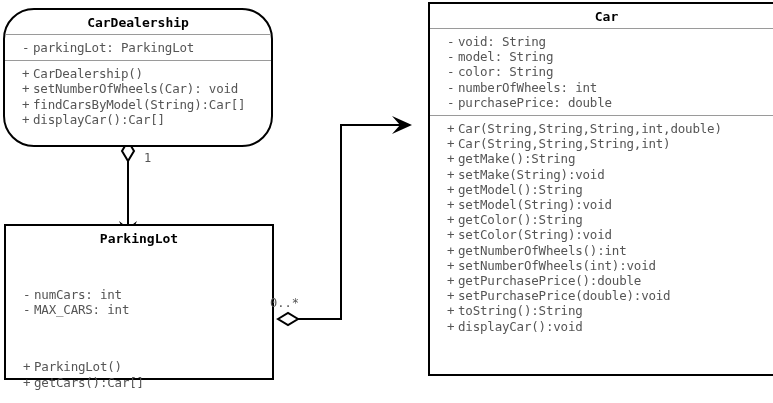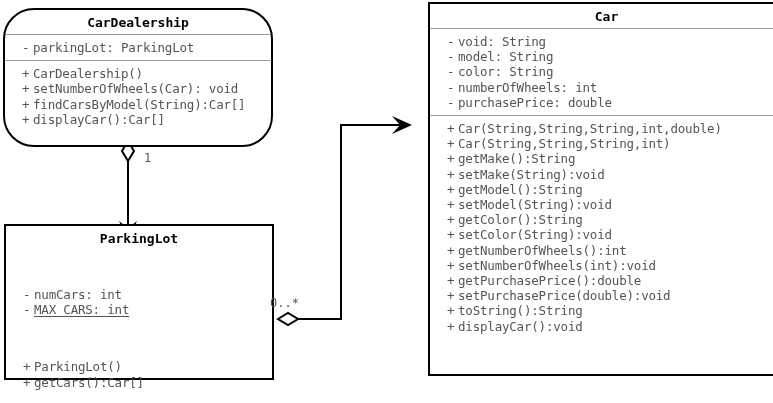--- a/index.html
+++ b/index.html
@@ -47,21 +47,20 @@
     white-space: pre;
     padding-left: 17px;
     letter-spacing: -0.2px;
   }
   .uml-row .vis {
     display: inline-block;
     width: 11px;
     color: #555555;
   }
   .uml-row.static .mem {
-    text-decoration: underline;
     text-underline-offset: 2px;
   }
 
   
   #connectors {
     position: absolute;
     left: 0;
     top: 0;
     width: 773px;
     height: 403px;

